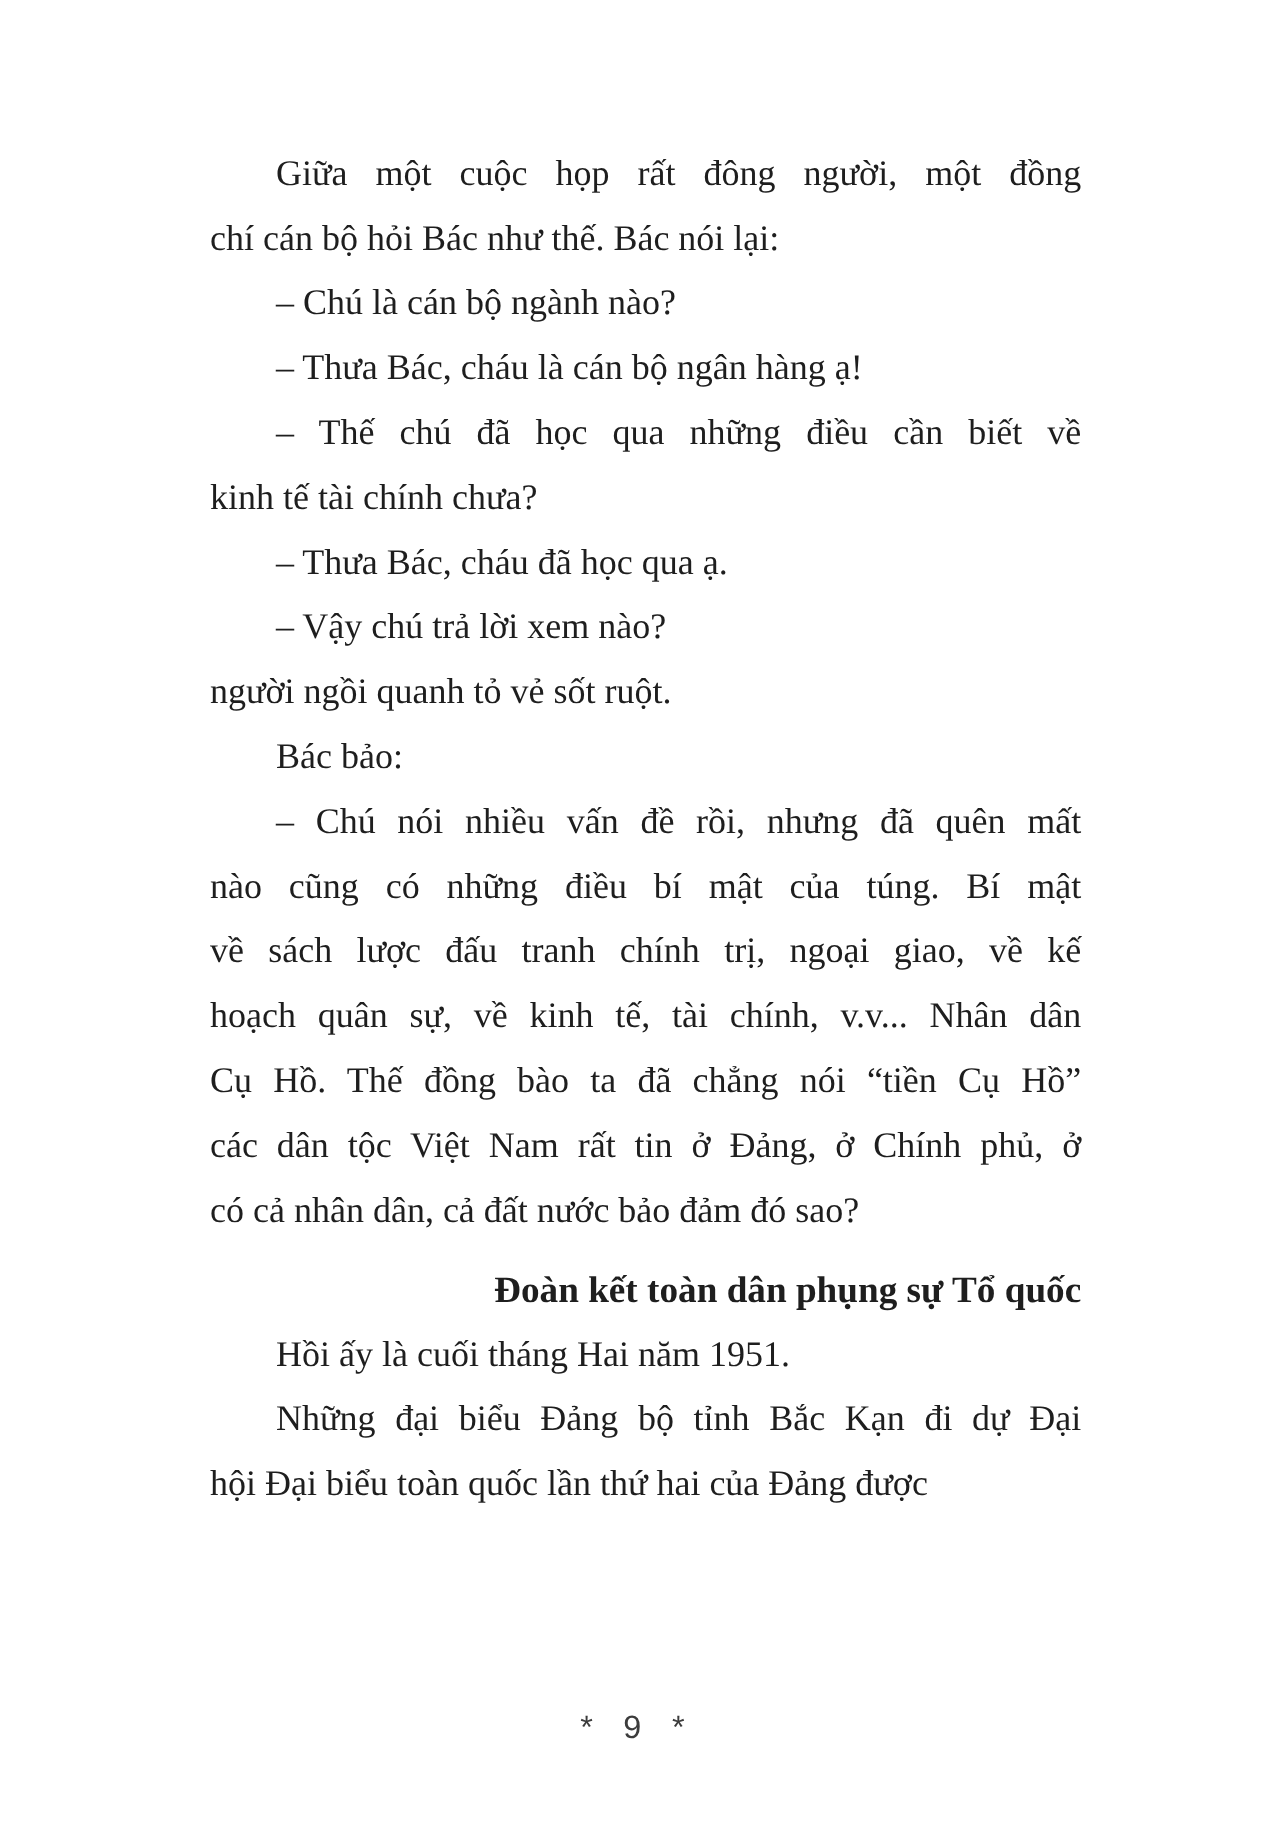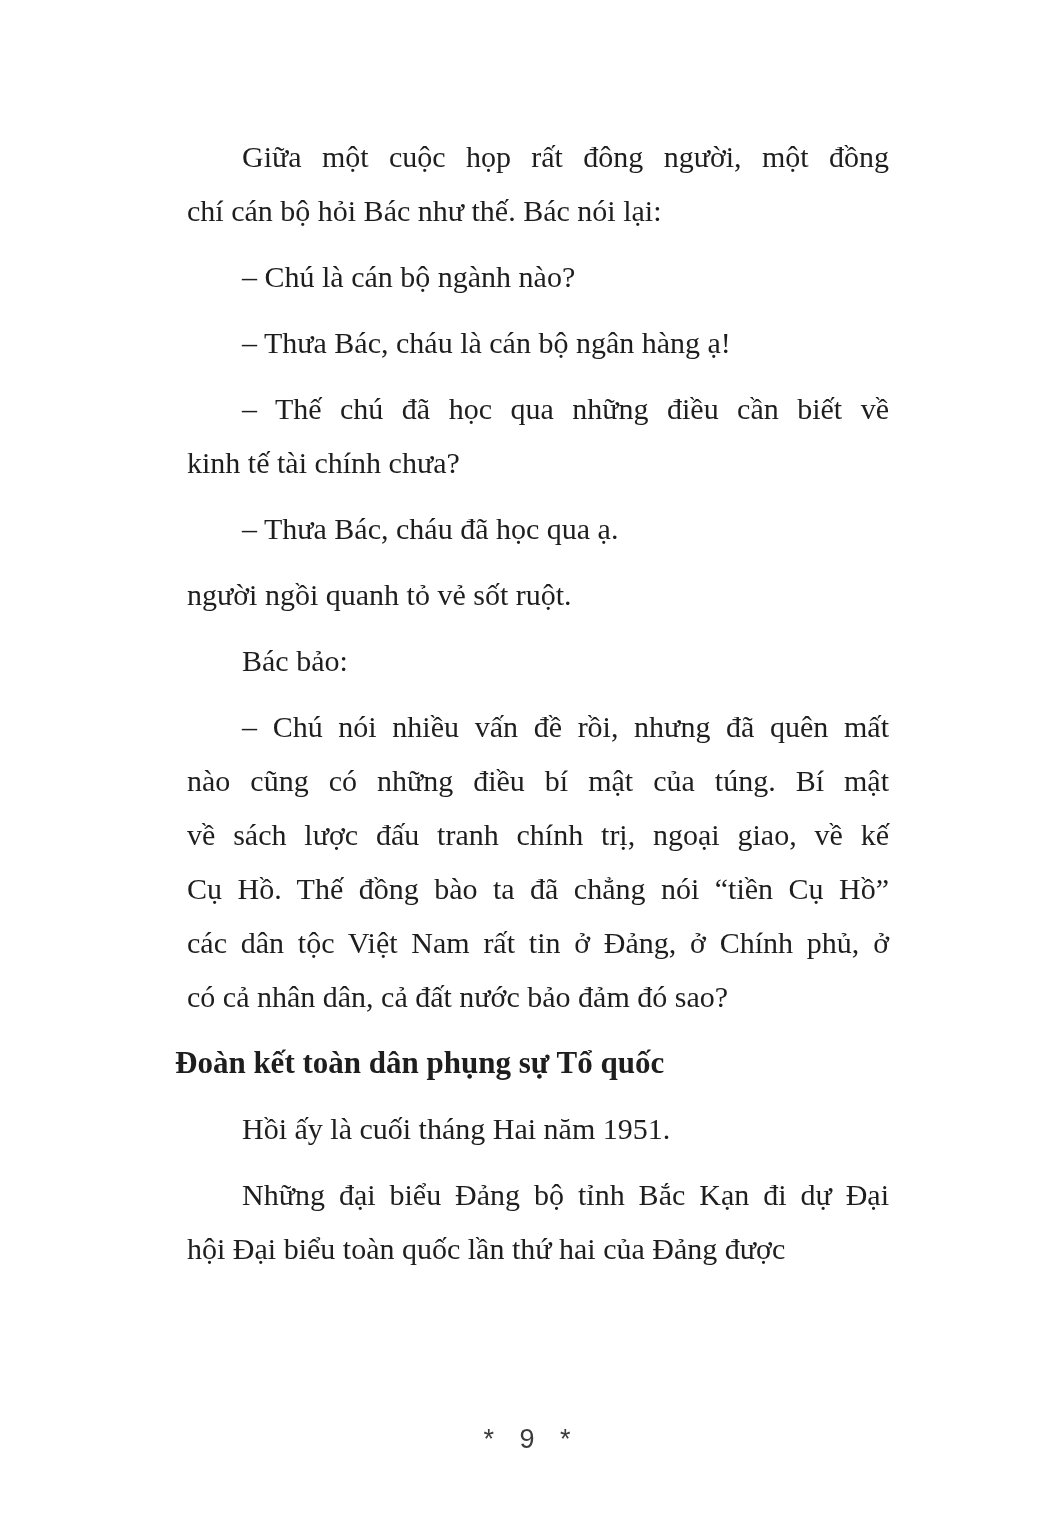--- a/index.html
+++ b/index.html
@@ -18,39 +18,39 @@
     color: #1e1e1e;
   }
   .text-column {
     position: absolute;
     left: 175px;
     top: 118px;
     width: 726px;
     font-size: 30px;
   }
   .paragraph {
-    margin: 12px;
+    margin: 0;
   }
   .line {
     line-height: 54px;
     white-space: normal;
   }
   .line.just {
     text-align: justify;
     -moz-text-align-last: justify;
     text-align-last: justify;
   }
   .line.first {
     text-indent: 55px;
   }
   .section-heading {
     font-weight: bold;
     font-size: 31px;
     line-height: 54px;
-    text-align: left;
+    text-align: right;
     margin: 12px 0 0 0;
   }
   .footer {
     position: absolute;
     left: 0;
     top: 1424px;
     width: 100%;
     text-align: center;
     font-family: "Liberation Sans", "DejaVu Sans", sans-serif;
     font-size: 27px;
@@ -75,29 +75,33 @@
         <div class="line first">– Thưa Bác, cháu là cán bộ ngân hàng ạ!</div>
       </div>
       <div class="paragraph">
         <div class="line first just">– Thế chú đã học qua những điều cần biết về</div>
         <div class="line">kinh tế tài chính chưa?</div>
       </div>
       <div class="paragraph">
         <div class="line first">– Thưa Bác, cháu đã học qua ạ.</div>
       </div>
       <div class="paragraph">
+        <div class="line first">– Vậy chú trả lời xem nào?</div>
+      </div>
+      <div class="paragraph">
         <div class="line">người ngồi quanh tỏ vẻ sốt ruột.</div>
       </div>
       <div class="paragraph">
         <div class="line first">Bác bảo:</div>
       </div>
       <div class="paragraph">
         <div class="line first just">– Chú nói nhiều vấn đề rồi, nhưng đã quên mất</div>
         <div class="line just">nào cũng có những điều bí mật của túng. Bí mật</div>
         <div class="line just">về sách lược đấu tranh chính trị, ngoại giao, về kế</div>
+        <div class="line just">hoạch quân sự, về kinh tế, tài chính, v.v... Nhân dân</div>
         <div class="line just">Cụ Hồ. Thế đồng bào ta đã chẳng nói “tiền Cụ Hồ”</div>
         <div class="line just">các dân tộc Việt Nam rất tin ở Đảng, ở Chính phủ, ở</div>
         <div class="line">có cả nhân dân, cả đất nước bảo đảm đó sao?</div>
       </div>
       <div class="section-heading">Đoàn kết toàn dân phụng sự Tổ quốc</div>
       <div class="paragraph">
         <div class="line first">Hồi ấy là cuối tháng Hai năm 1951.</div>
       </div>
       <div class="paragraph">
         <div class="line first just">Những đại biểu Đảng bộ tỉnh Bắc Kạn đi dự Đại</div>

